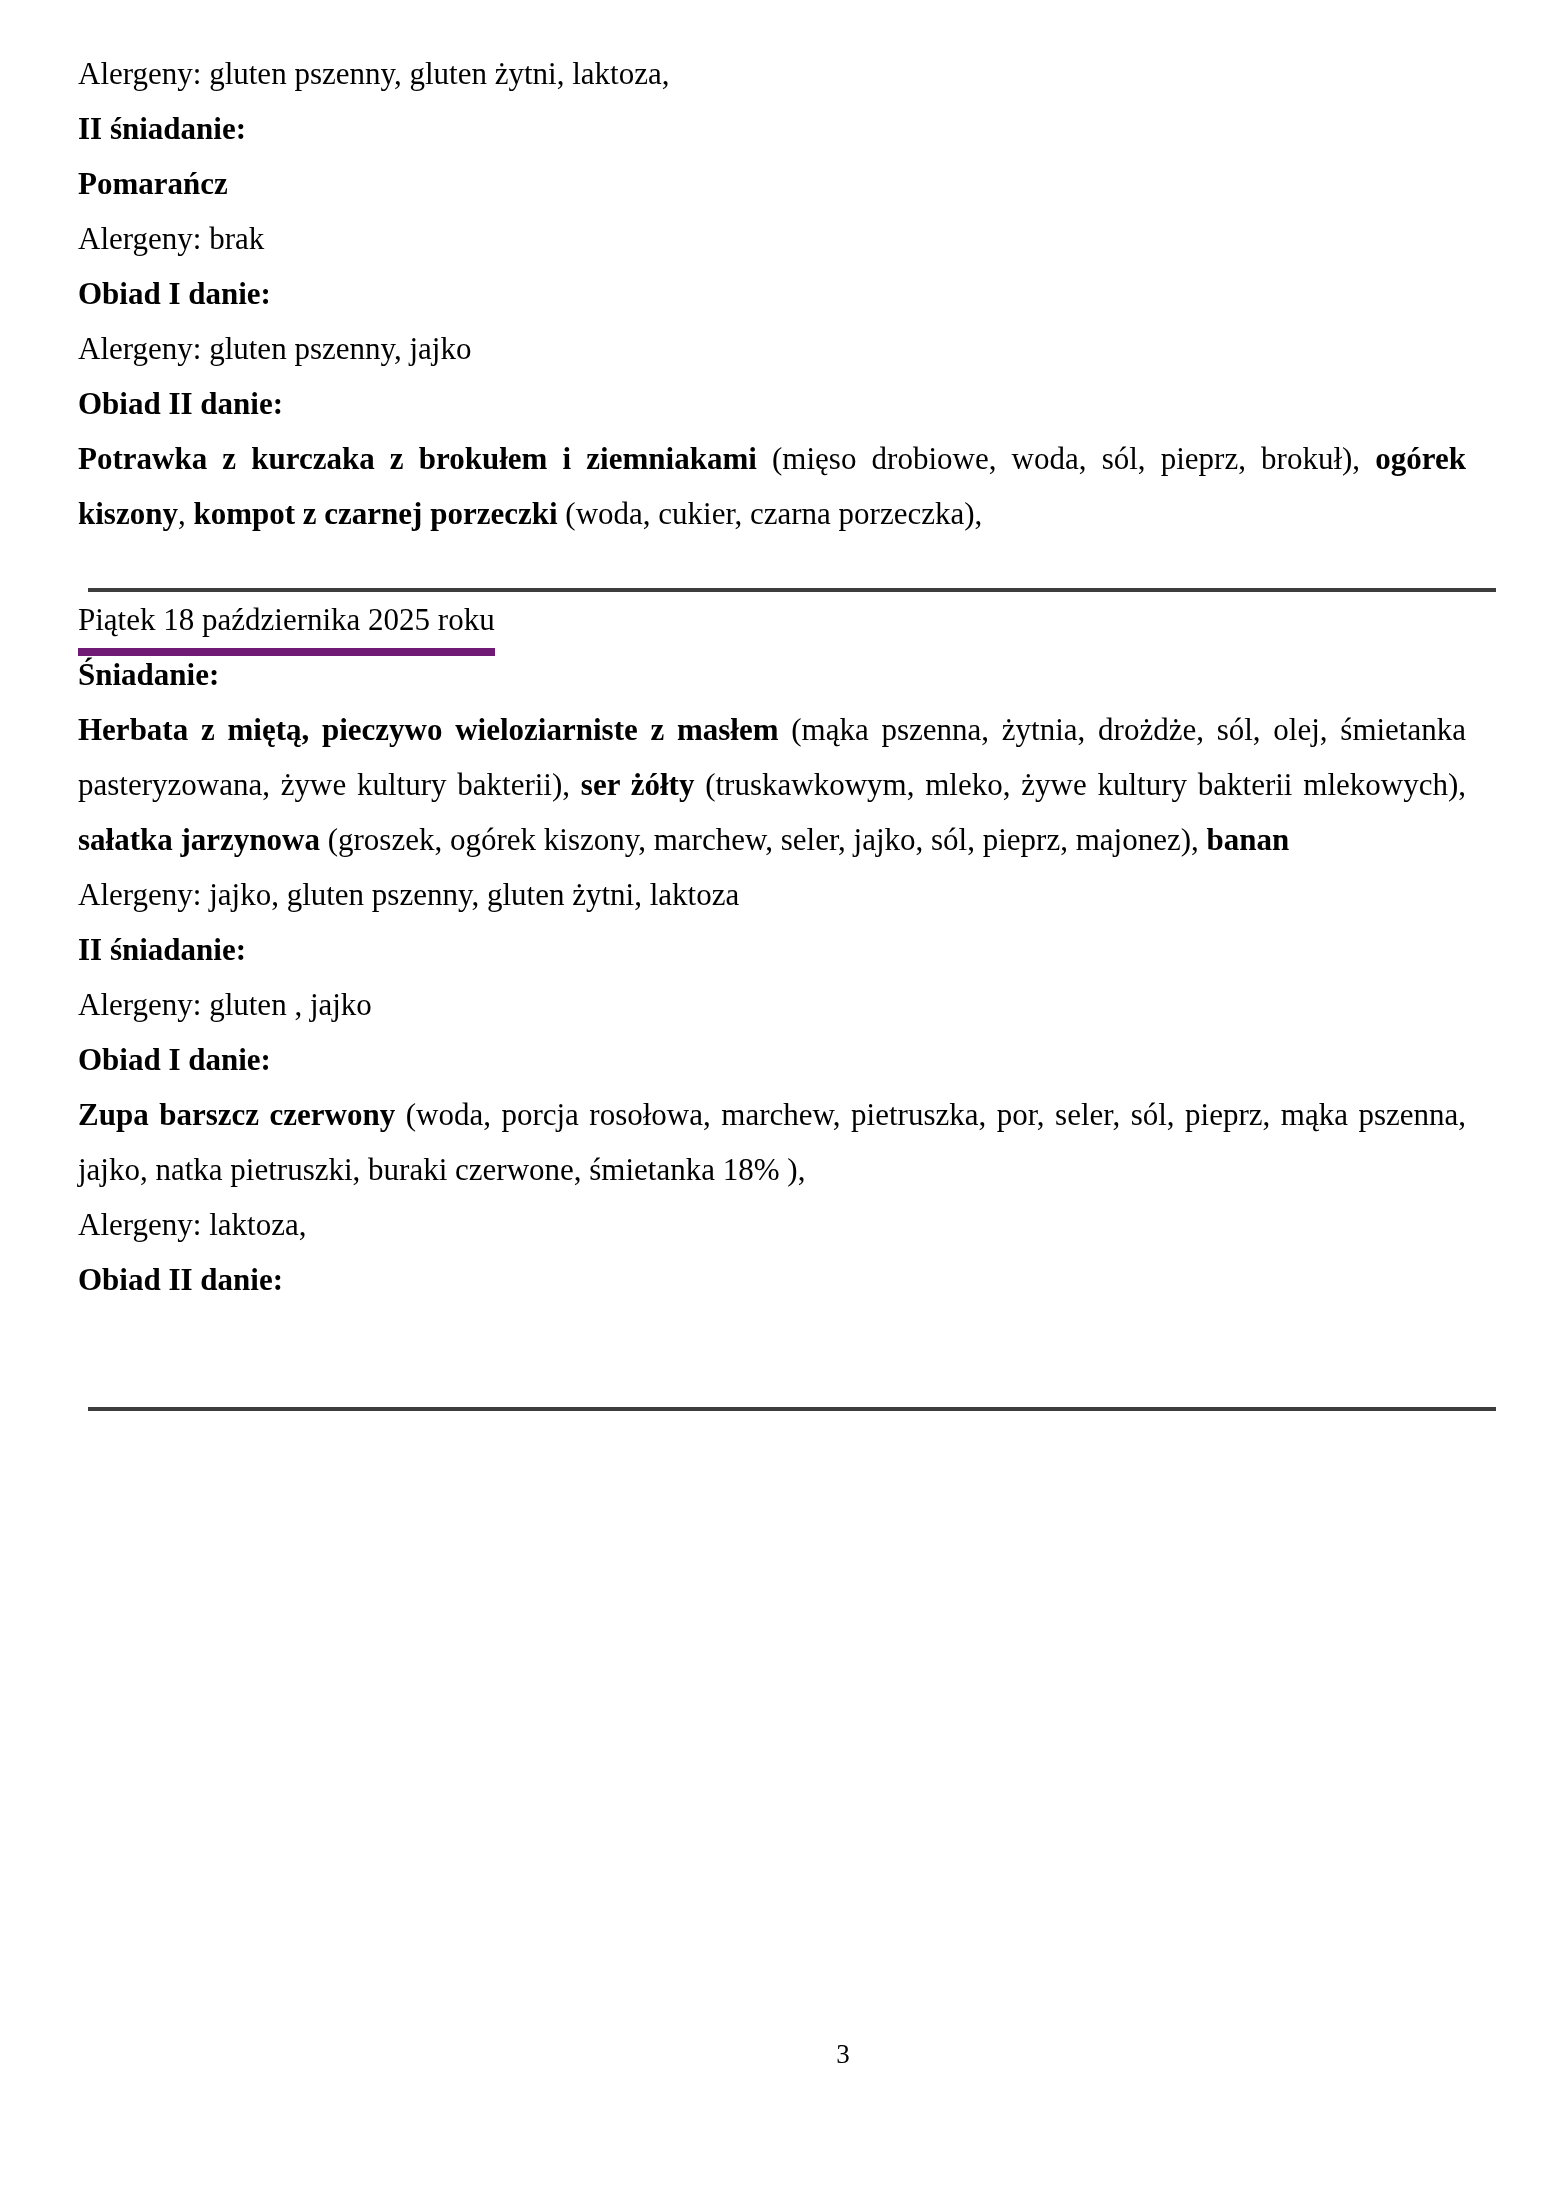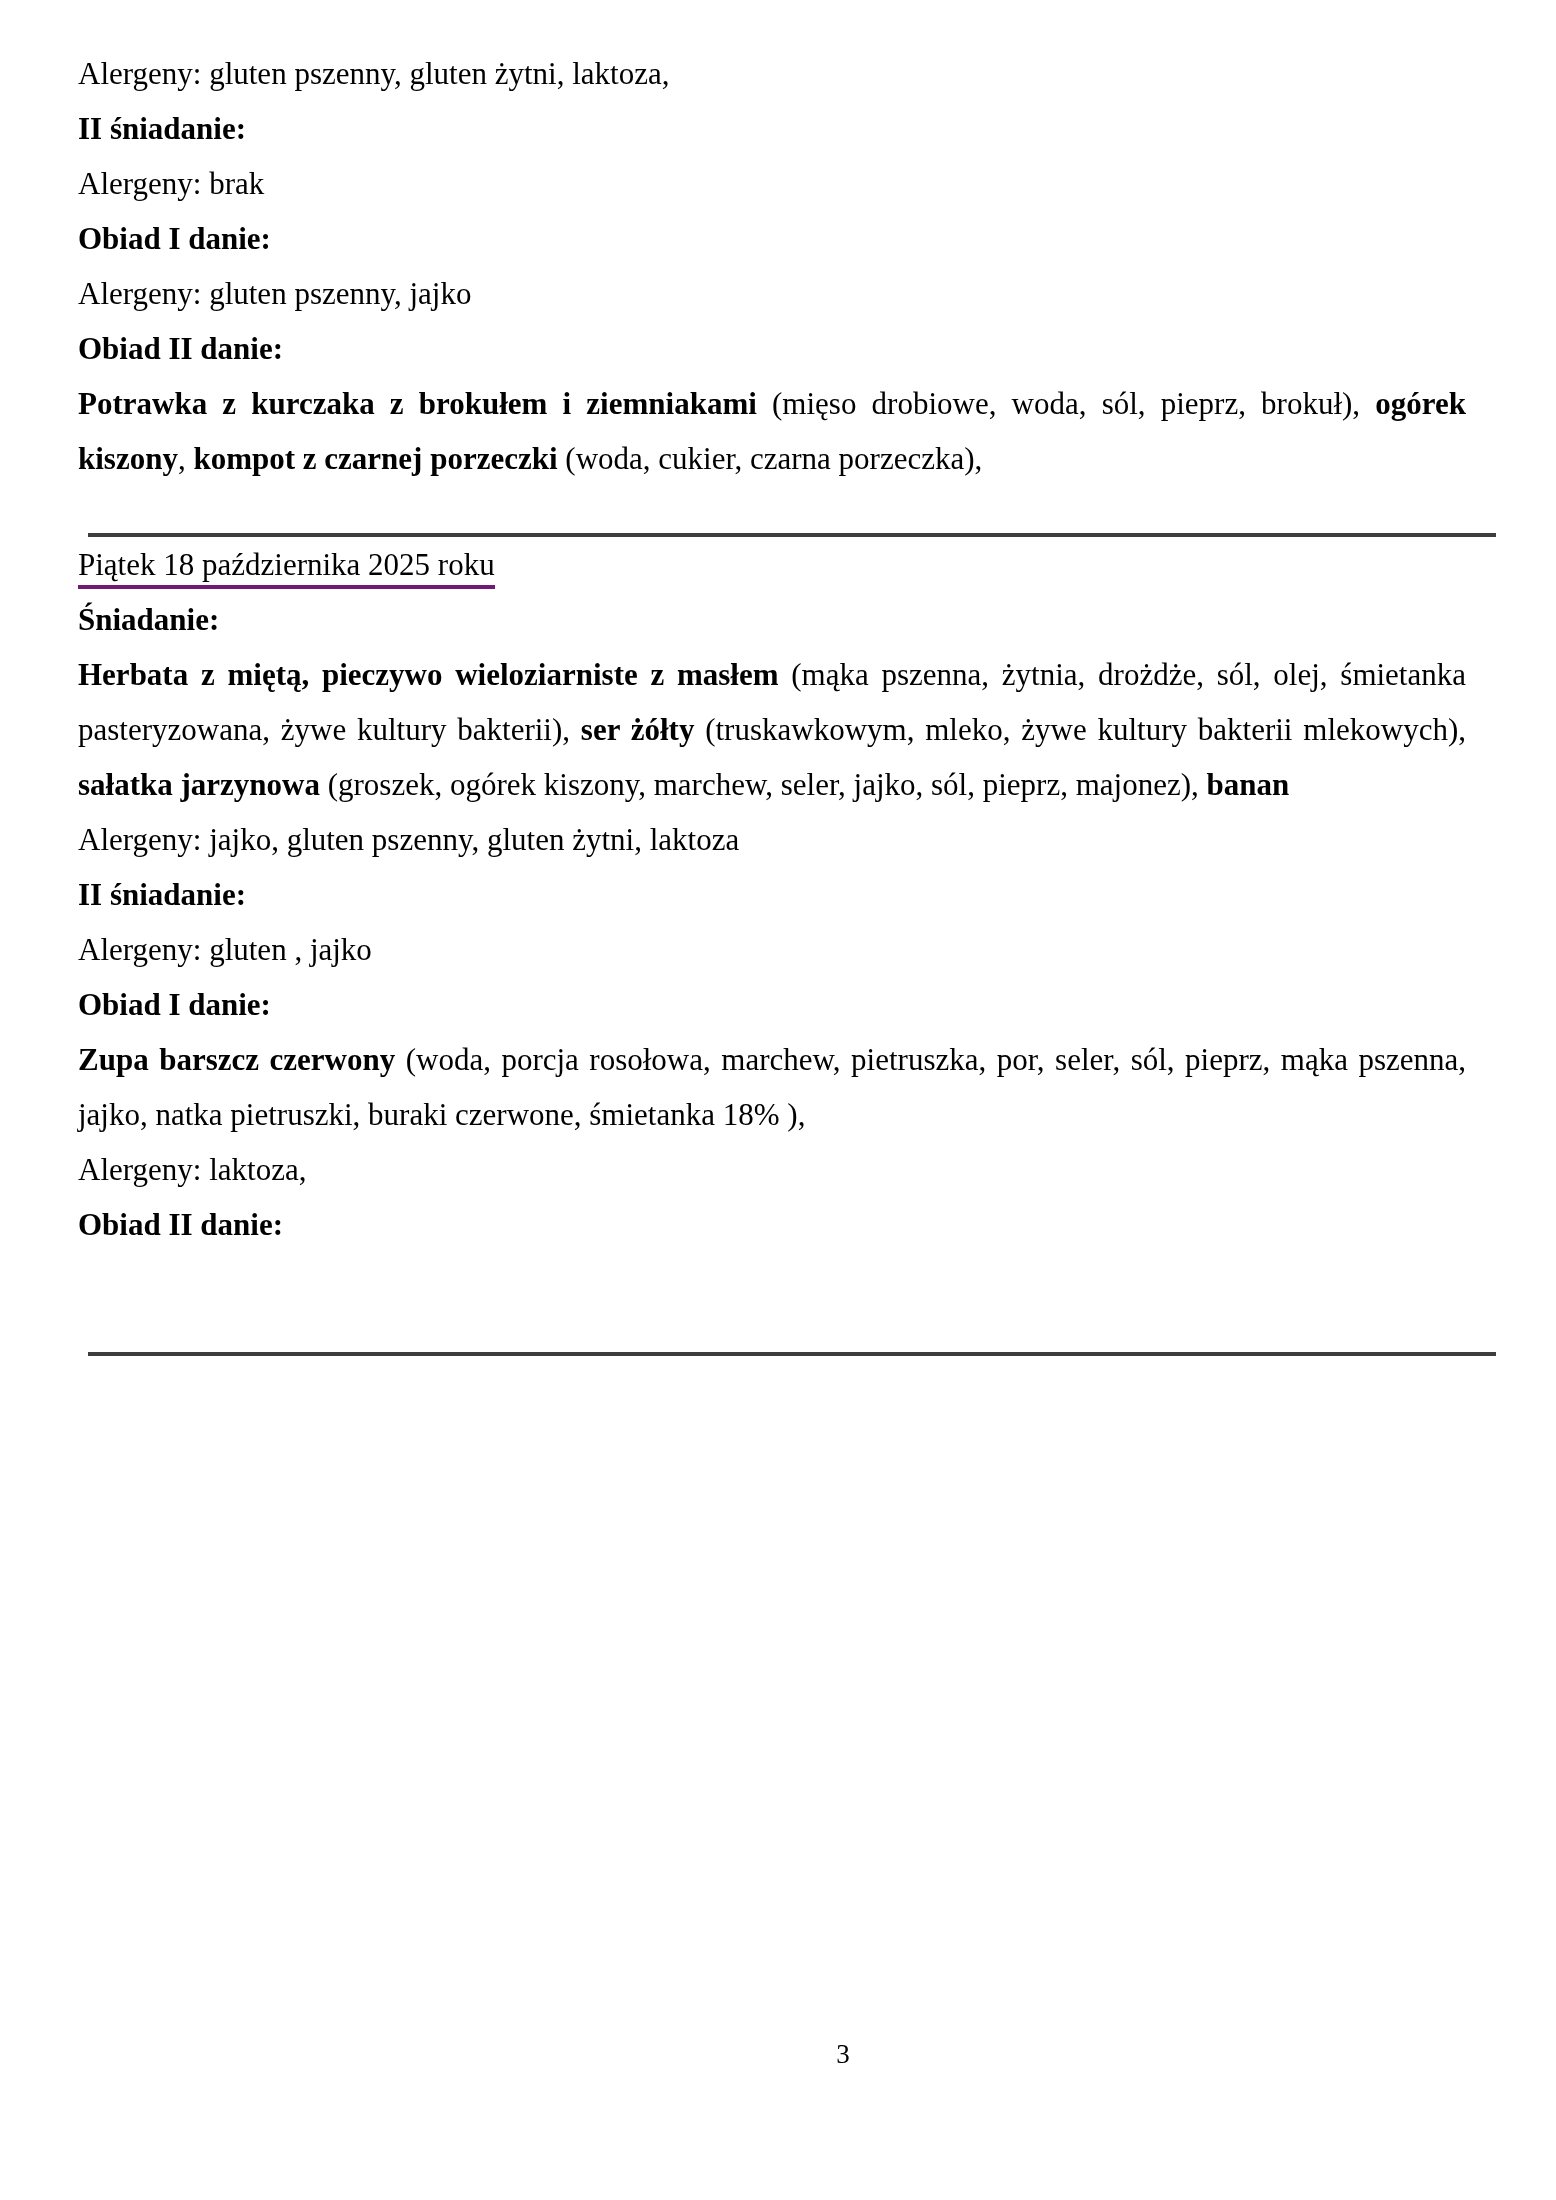--- a/index.html
+++ b/index.html
@@ -48,40 +48,41 @@
   .divider.bottom {
     margin-top: 100px;
   }
   .day-heading {
     margin: 43px 0 63px 0;
     font-size: 36px;
     line-height: 60px;
     font-weight: bold;
   }
   .day-heading .underline {
-    border-bottom: 4px solid #701a75;
-    padding-bottom: 3px;
+    border-bottom: 8px solid #701a75;
+    padding-bottom: 11px;
   }
   .page-number {
     position: absolute;
     top: 2038px;
     left: 843px;
     transform: translateX(-50%);
     font-size: 27px;
     line-height: 32px;
   }
 </style>
 </head>
 <body>
 
 <div class="page">
   <div class="content">
 
     <p>Alergeny: gluten pszenny, gluten żytni, laktoza,</p>
     <p class="bold">II śniadanie:</p>
+    <p class="bold">Pomarańcz</p>
     <p>Alergeny: brak</p>
     <p class="bold">Obiad I danie:</p>
     <p>Alergeny: gluten pszenny, jajko</p>
     <p class="bold">Obiad II danie:</p>
     <p class="desc"><b>Potrawka z kurczaka z brokułem i ziemniakami </b><span>(mięso drobiowe, woda, sól, pieprz, brokuł), </span><b>ogórek kiszony</b><span>, </span><b>kompot z czarnej porzeczki </b><span>(woda, cukier, czarna porzeczka),</span></p>
 
     <div class="divider"></div>
 
     <p class="day-heading"><span class="underline">Piątek 18 października 2025 roku</span></p>
 

